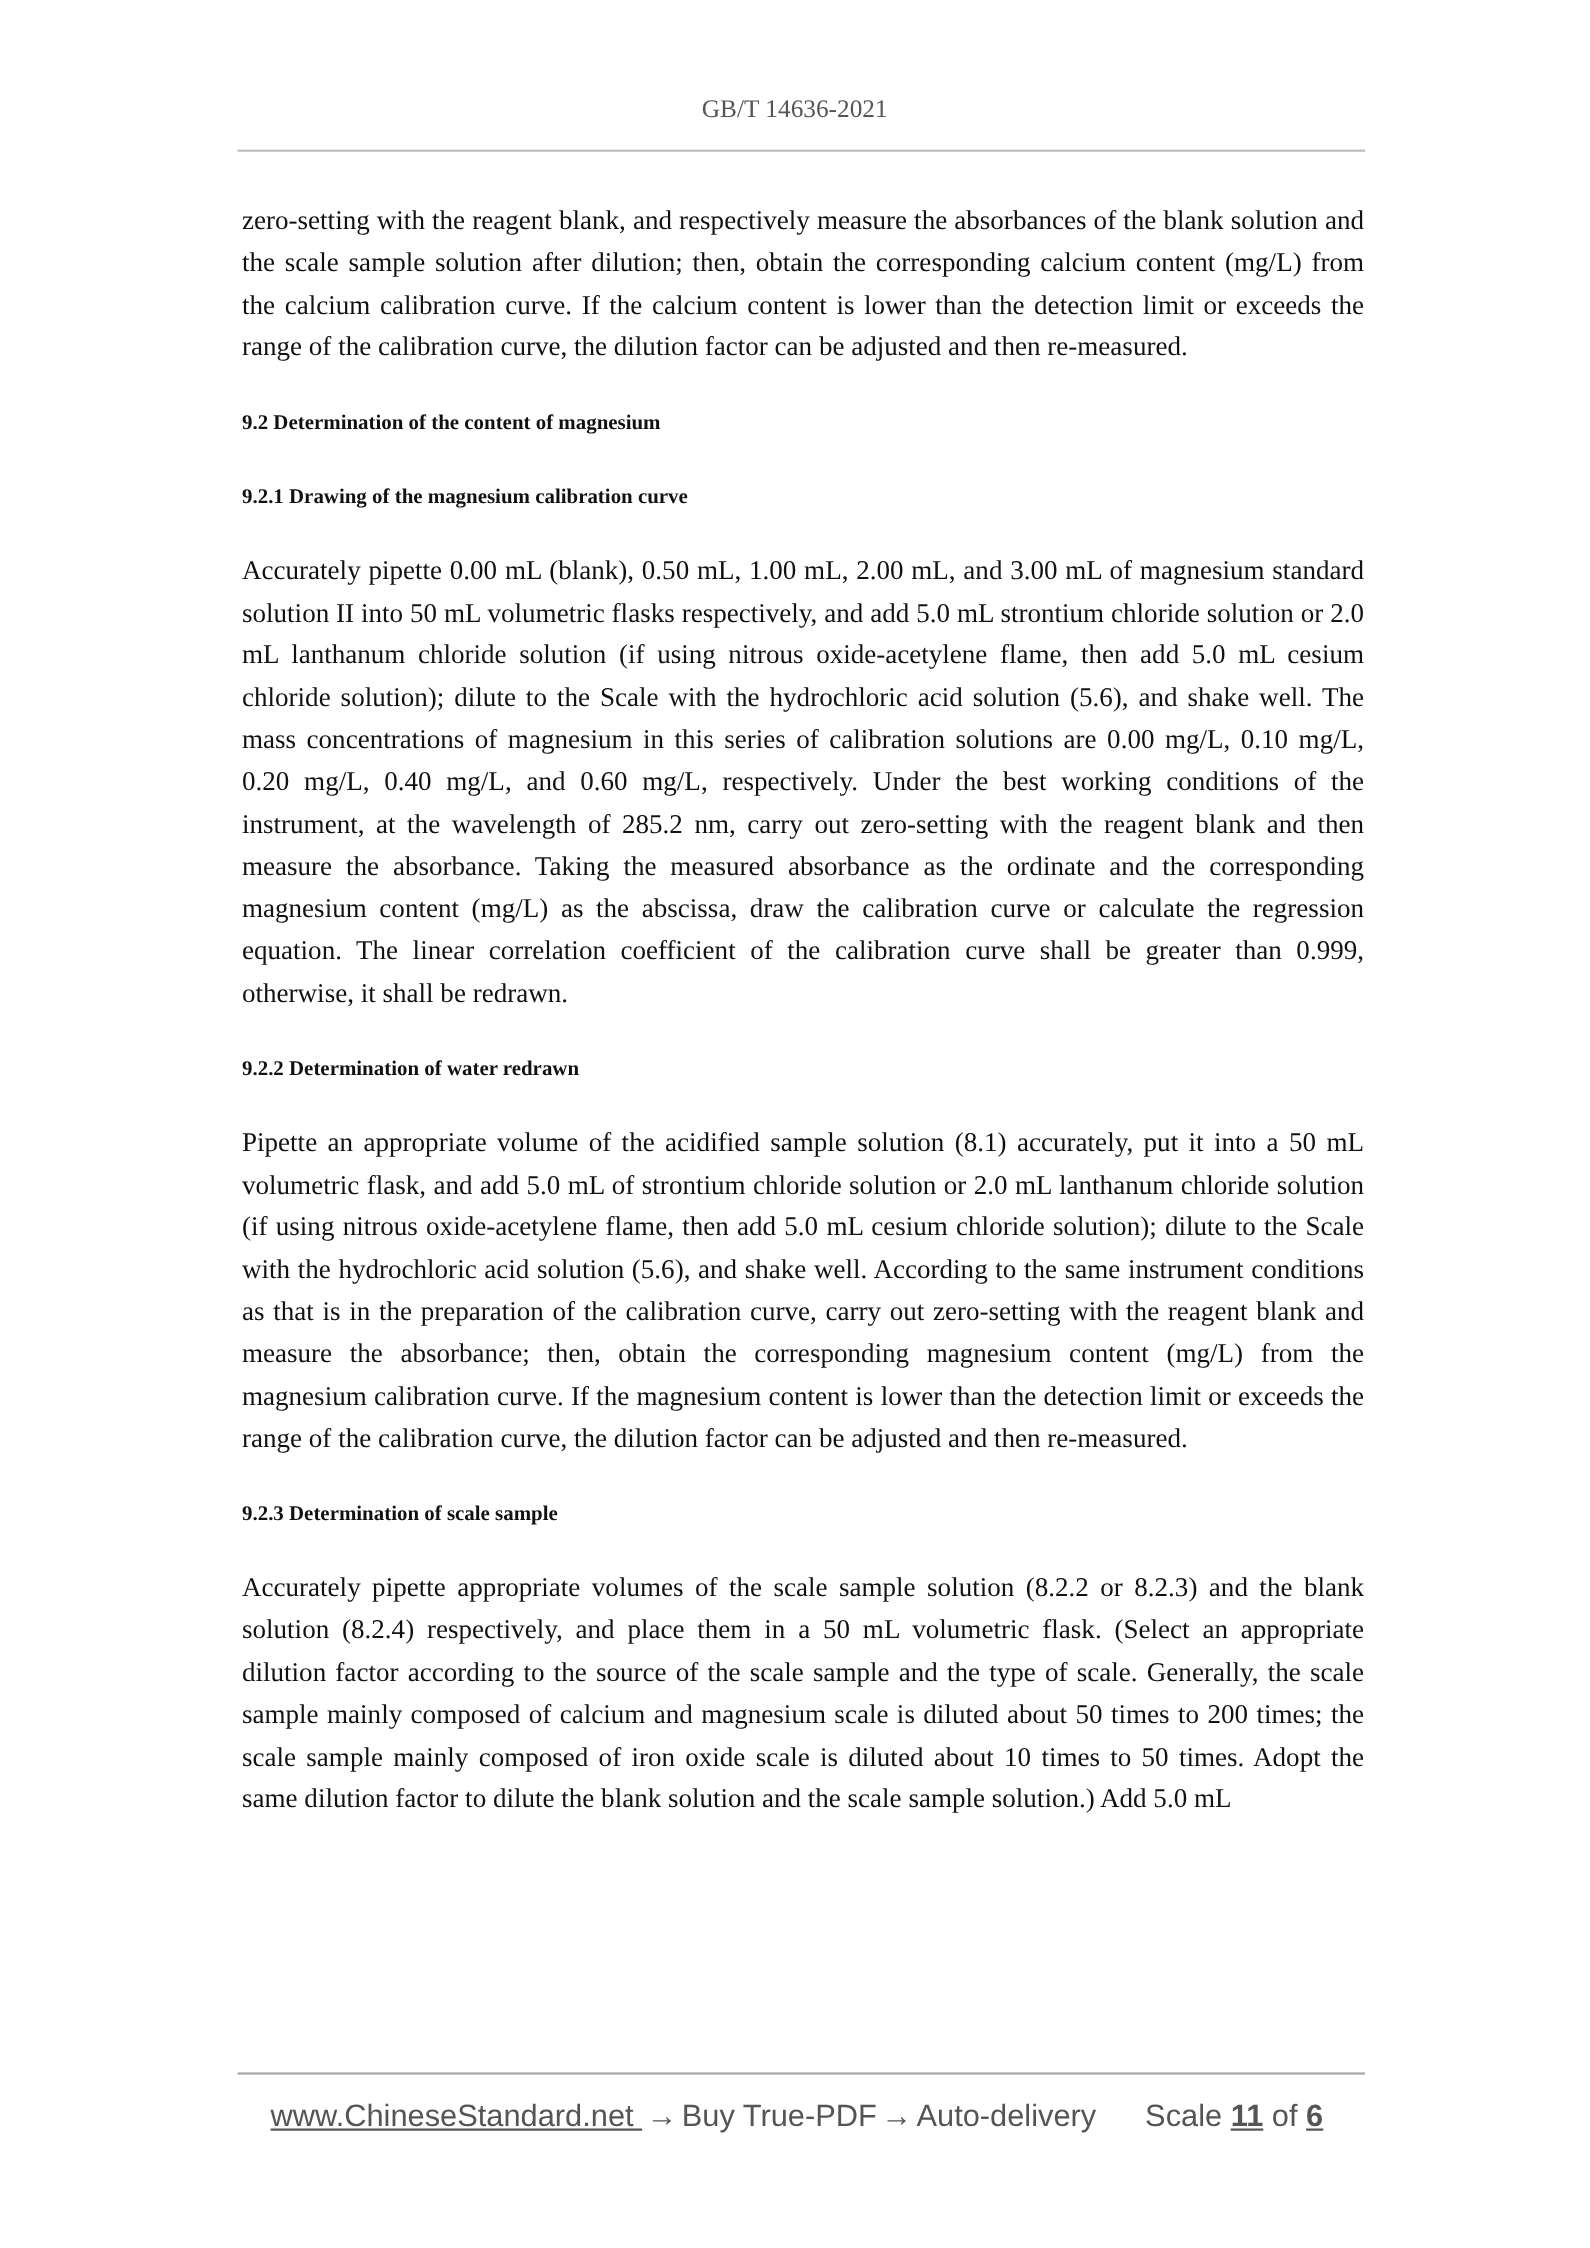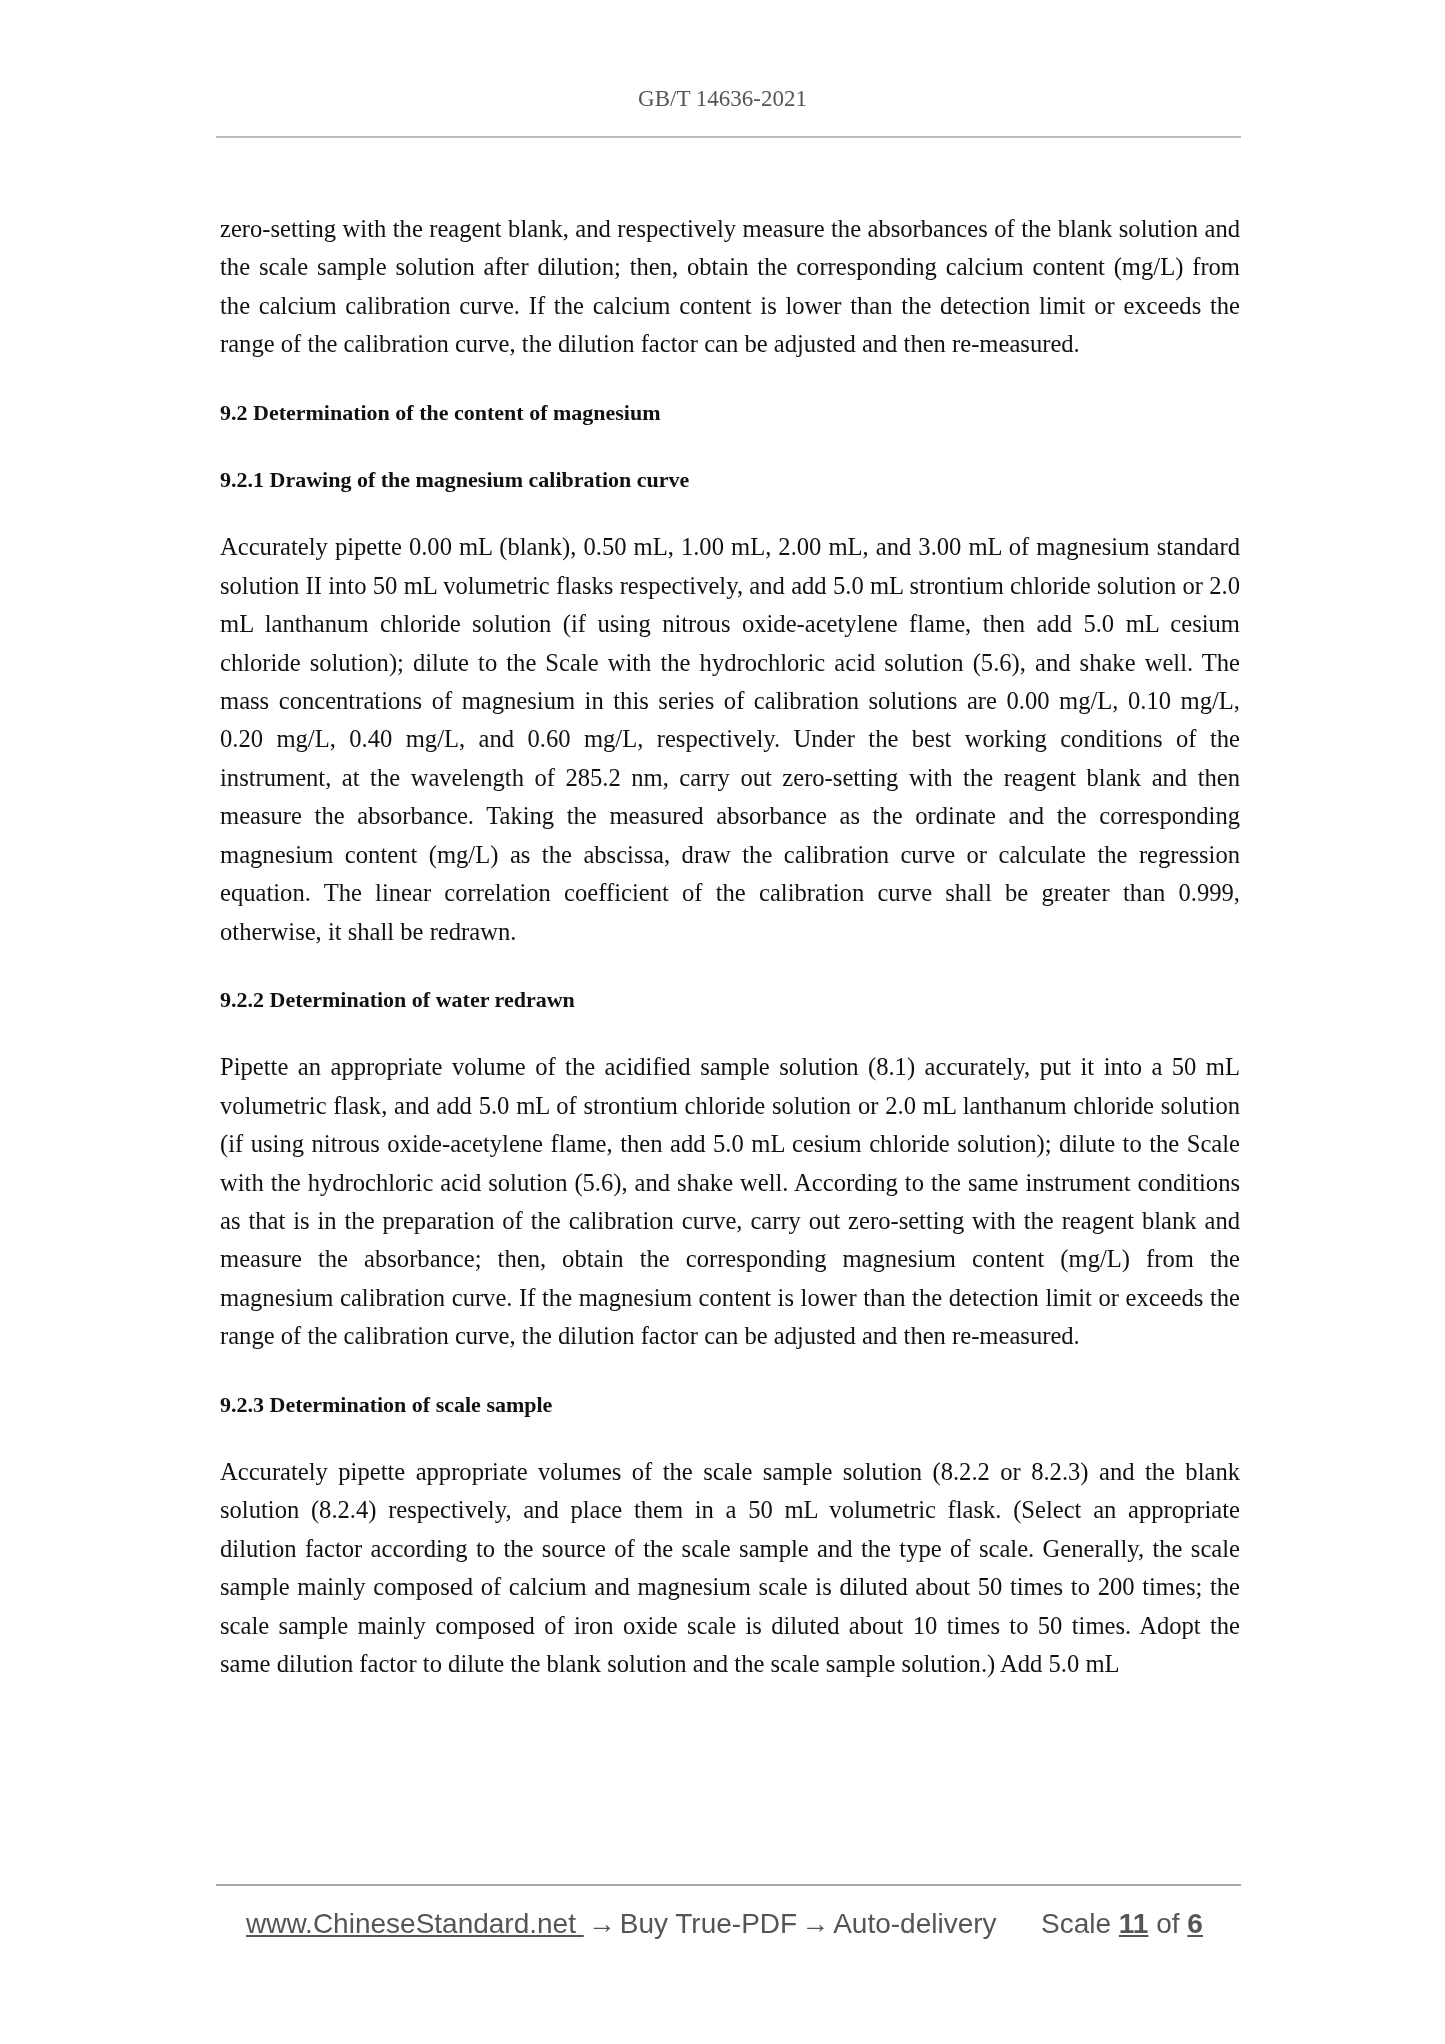--- a/index.html
+++ b/index.html
@@ -9,25 +9,24 @@
     position: absolute; top: 86px; left: 0; width: 1445px; text-align: center;
     font-family: "Liberation Serif", serif; font-size: 23px; color: #555;
   }
   .rule { position: absolute; left: 216px; width: 1025px; height: 2px; background: #bdbdbd; }
   .rule.top { top: 136px; }
   .rule.bottom { top: 1884px; height: 2px; background: #a8a8a8; }
   .content {
     position: absolute; left: 220px; top: 182px; width: 1020px;
     font-family: "Liberation Serif", serif; font-size: 24.6px; line-height: 38.4px; color: #111;
     text-align: justify;
-    margin-top: 28px;
   }
   .content p { margin: 0 0 30px 0; }
   .content h2 {
-    margin: 0 0 29px 0; font-size: 22px; font-weight: bold; line-height: 38.4px;
+    margin: 0 0 29px 0; font-size: 19px; font-weight: bold; line-height: 38.4px;
   }
   .footer {
     position: absolute; top: 1908px; left: 246px; width: 1000px;
     font-family: "Liberation Sans", sans-serif; font-size: 28px; color: #555;
     white-space: nowrap;
   }
   .footer a { color: #555; text-decoration: underline; }
   .footer .arrow { margin: 0 4px; }
   .footer .page-info { position: absolute; left: 795px; top: 0; }
   .footer b { color: #555; text-decoration: underline; }

